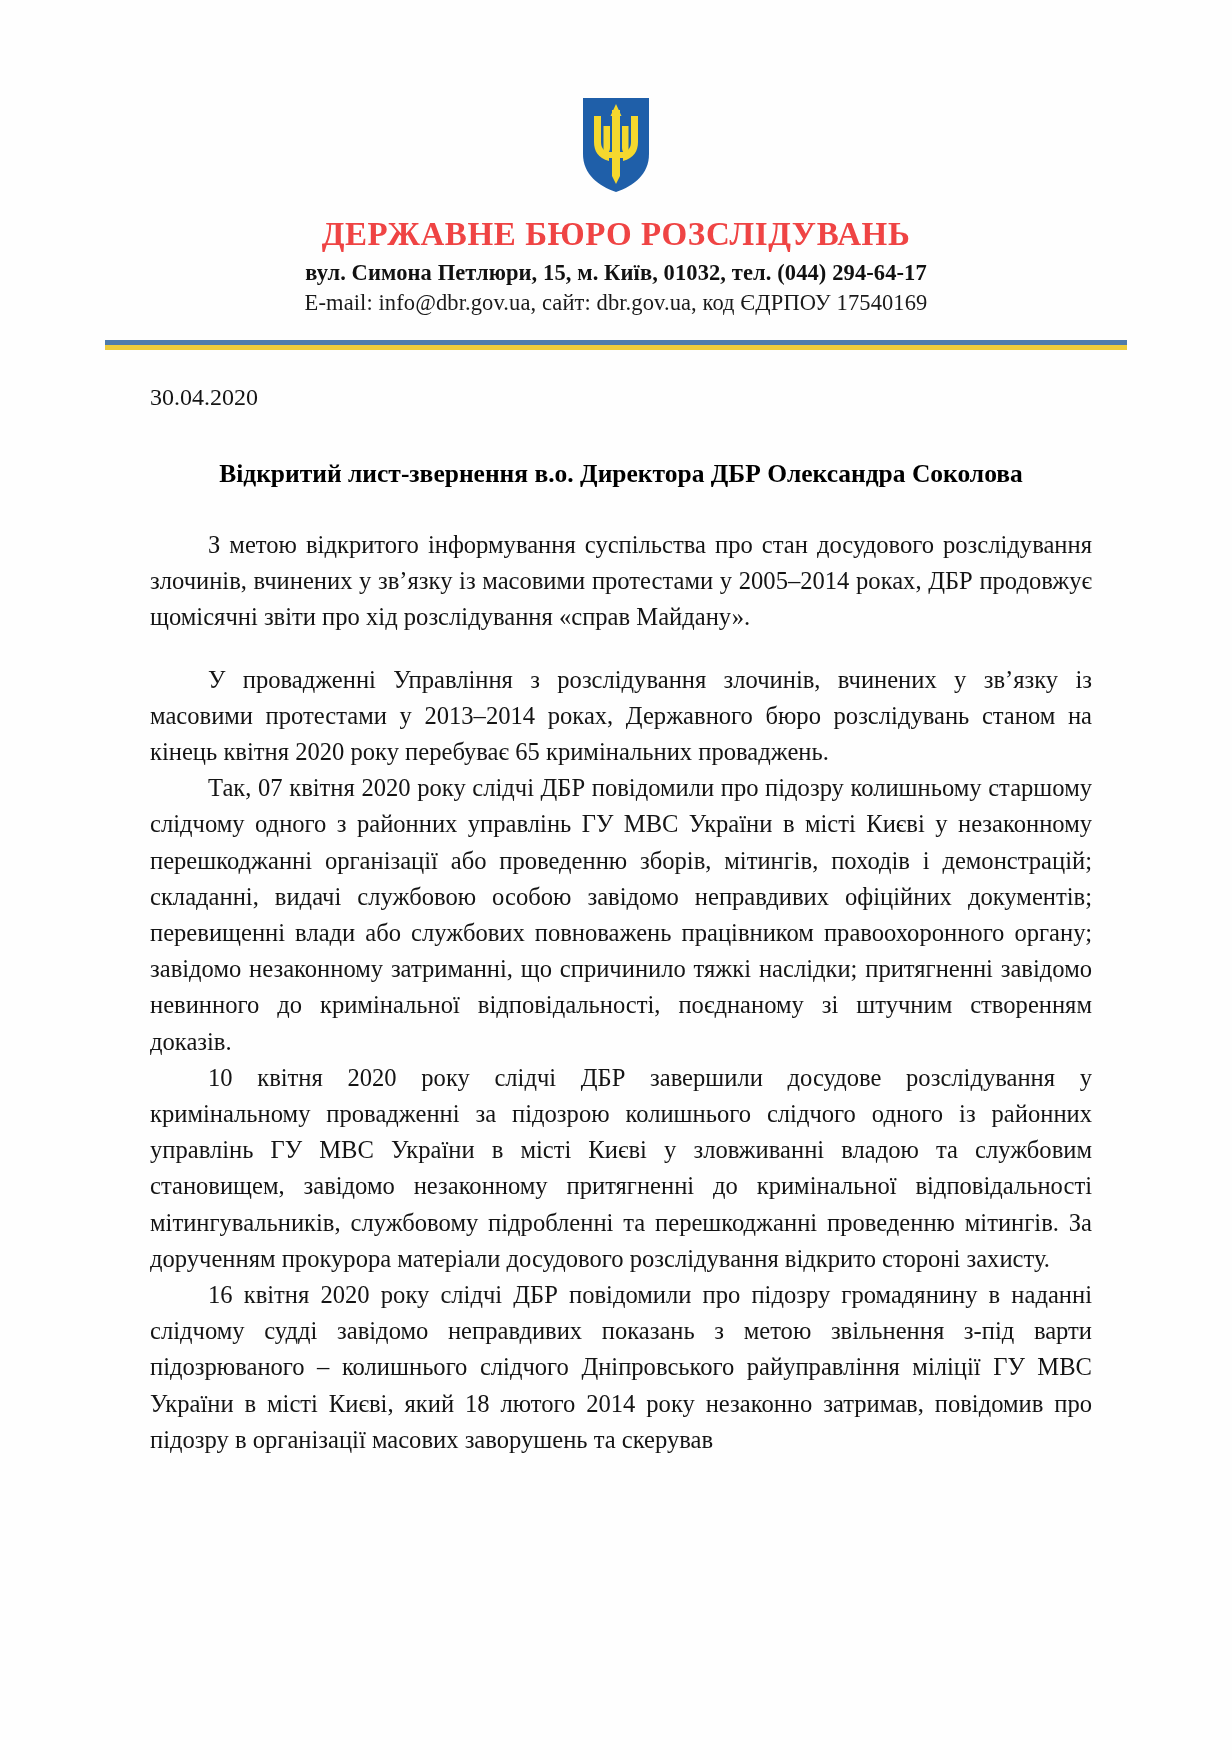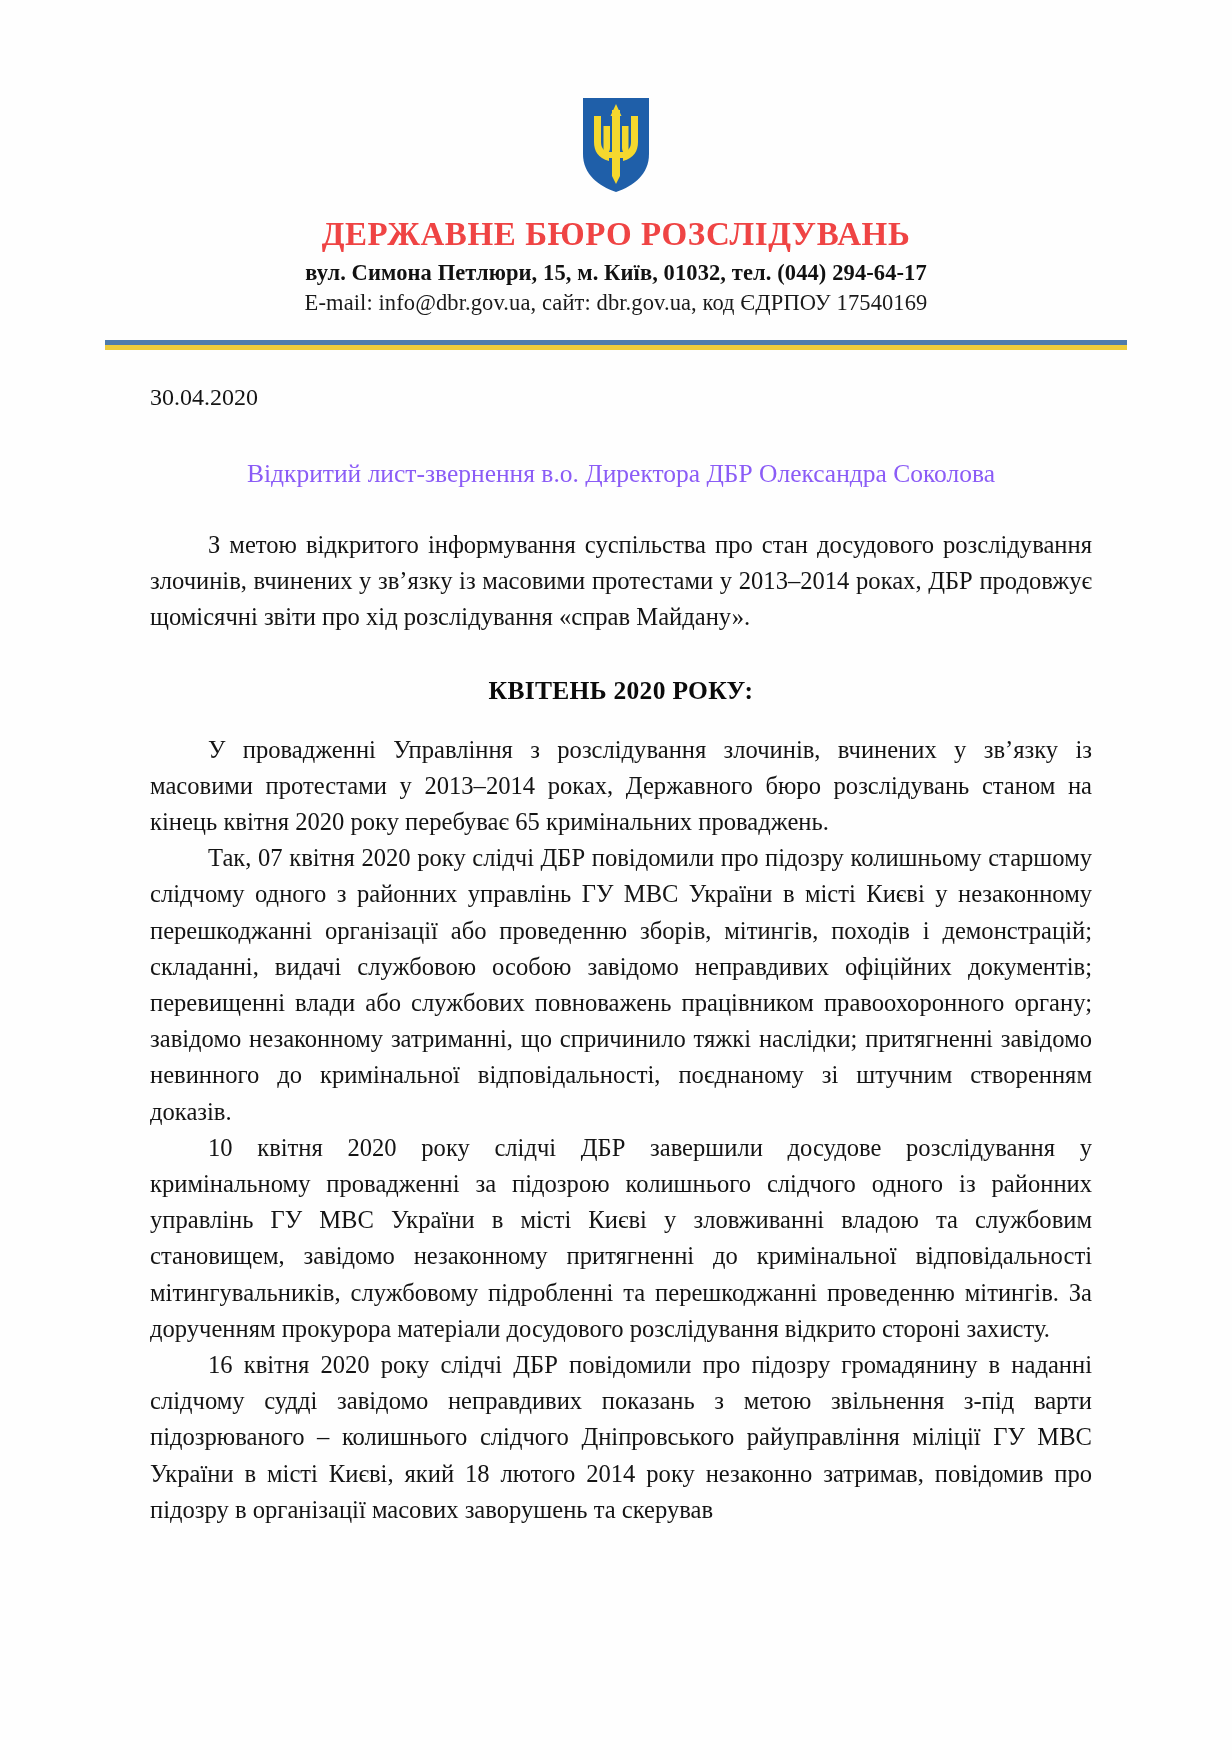--- a/index.html
+++ b/index.html
@@ -92,24 +92,24 @@
     margin-top: 33px;
     font-size: 24px;
     line-height: 1.2;
     text-align: left;
     color: #141414;
   }
 
   .doc-title {
     margin-top: 45px;
     text-align: center;
-    font-weight: 400;
+    font-weight: 700;
     font-size: 25.5px;
     line-height: 1.33;
-    color: #8b5cf6;
+    color: #000000;
     padding: 0 18px;
   }
 
   .section-heading {
     margin-top: 40px;
     margin-bottom: 8px;
     text-align: center;
     font-weight: 700;
     font-size: 25.5px;
     letter-spacing: 0.3px;
@@ -184,24 +184,23 @@
 
   <div class="content">
 
     <div class="doc-date">30.04.2020</div>
 
     <div class="doc-title">
       <div>Відкритий лист-звернення в.о. Директора ДБР Олександра Соколова</div>
     </div>
 
     <div class="intro-block">
-      <p class="para">З метою відкритого інформування суспільства про стан досудового розслідування злочинів, вчинених у зв’язку із масовими протестами у 2013–2014 роках, ДБР продовжує щомісячні звіти про хід розслідування «справ Майдану».</p>
-    </div>
-
-    <div class="section-heading">КВІТЕНЬ 2020 РОКУ:</div>
+      <p class="para">З метою відкритого інформування суспільства про стан досудового розслідування злочинів, вчинених у зв’язку із масовими протестами у 2005–2014 роках, ДБР продовжує щомісячні звіти про хід розслідування «справ Майдану».</p>
+    </div>
+
 
     <div class="body-block">
       <p class="para">У провадженні Управління з розслідування злочинів, вчинених у зв’язку із масовими протестами у 2013–2014 роках, Державного бюро розслідувань станом на кінець квітня 2020 року перебуває 65 кримінальних проваджень.</p>
       <p class="para">Так, 07 квітня 2020 року слідчі ДБР повідомили про підозру колишньому старшому слідчому одного з районних управлінь ГУ МВС України в місті Києві у незаконному перешкоджанні організації або проведенню зборів, мітингів, походів і демонстрацій; складанні, видачі службовою особою завідомо неправдивих офіційних документів; перевищенні влади або службових повноважень працівником правоохоронного органу; завідомо незаконному затриманні, що спричинило тяжкі наслідки; притягненні завідомо невинного до кримінальної відповідальності, поєднаному зі штучним створенням доказів.</p>
       <p class="para">10 квітня 2020 року слідчі ДБР завершили досудове розслідування у кримінальному провадженні за підозрою колишнього слідчого одного із районних управлінь ГУ МВС України в місті Києві у зловживанні владою та службовим становищем, завідомо незаконному притягненні до кримінальної відповідальності мітингувальників, службовому підробленні та перешкоджанні проведенню мітингів. За дорученням прокурора матеріали досудового розслідування відкрито стороні захисту.</p>
       <p class="para">16 квітня 2020 року слідчі ДБР повідомили про підозру громадянину в наданні слідчому судді завідомо неправдивих показань з метою звільнення з-під варти підозрюваного – колишнього слідчого Дніпровського райуправління міліції ГУ МВС України в місті Києві, який 18 лютого 2014 року незаконно затримав, повідомив про підозру в організації масових заворушень та скерував</p>
     </div>
 
   </div>
 </div>

